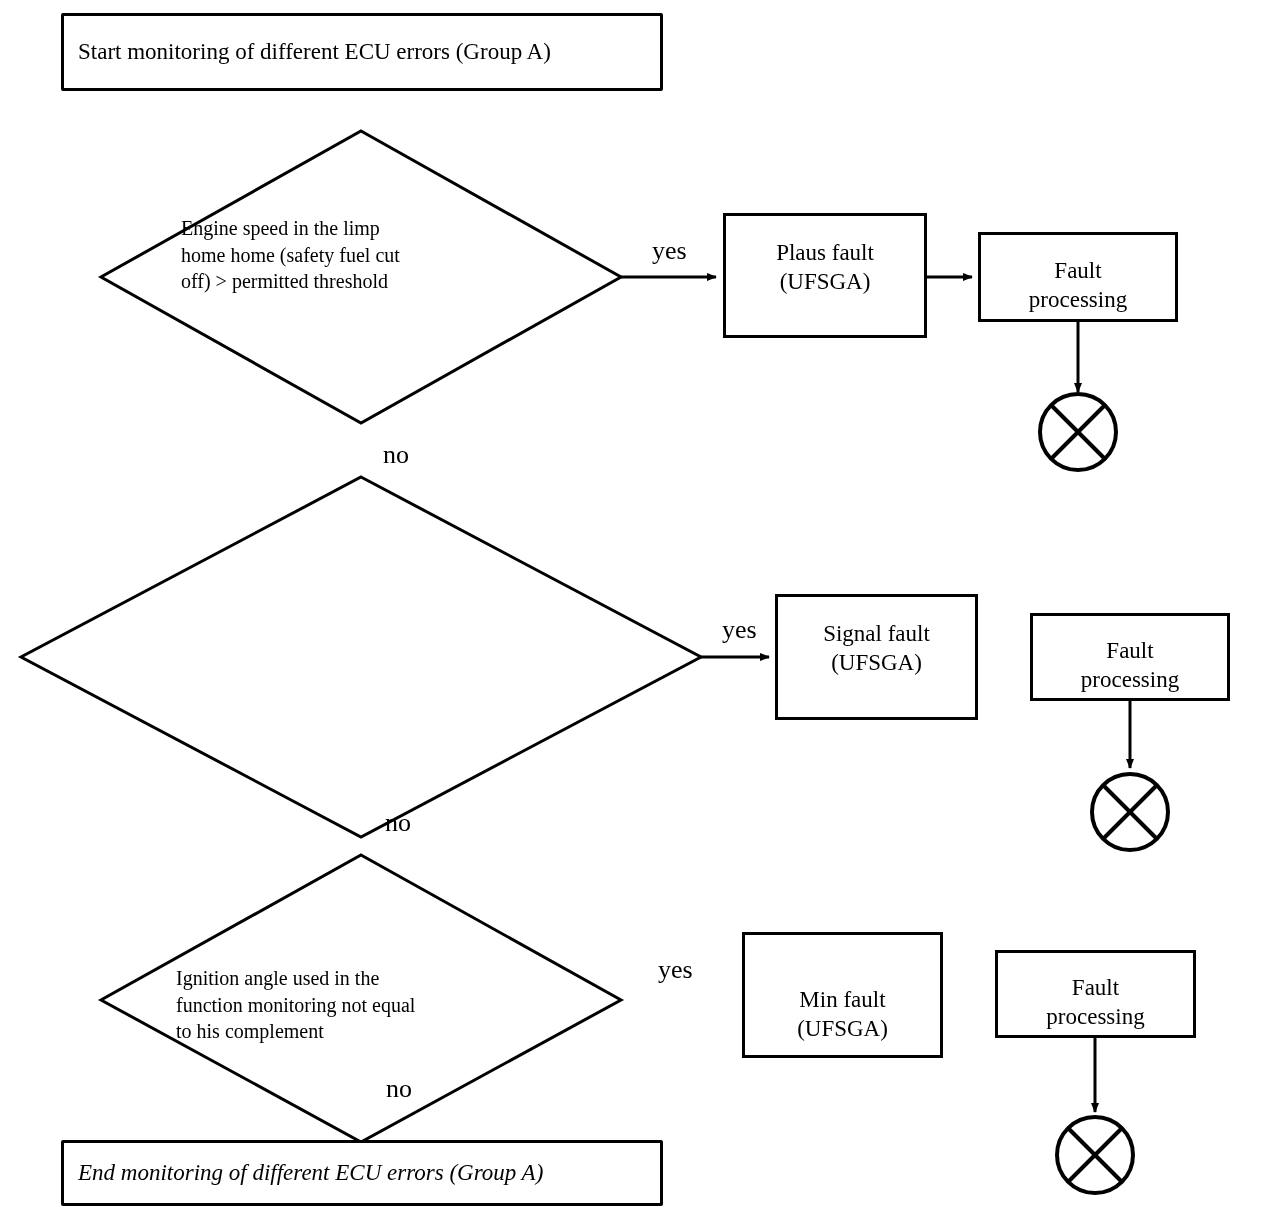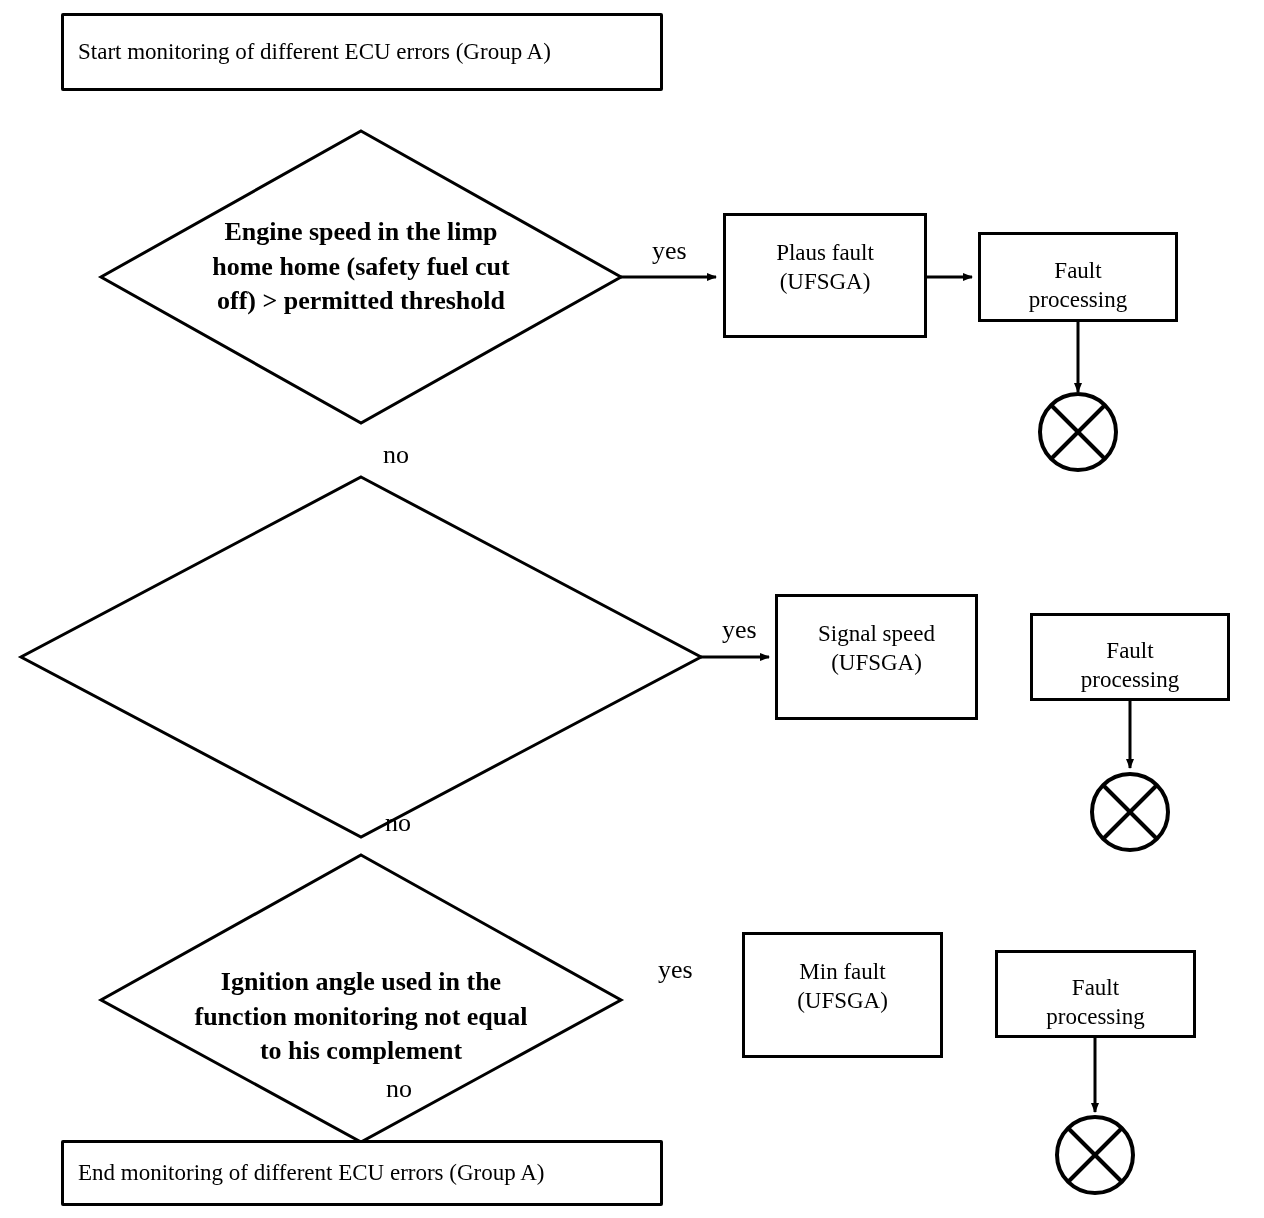--- a/index.html
+++ b/index.html
@@ -54,25 +54,24 @@
     align-items: flex-start;
     padding-top: 22px;
   }
   .process.mid {
     align-items: center;
     padding-top: 16px;
   }
   
   .decision-label {
     position: absolute;
-    text-align: center;
-    font-size: 26px;
+    text-align: left;
+    font-size: 20px;
     line-height: 1.33;
     white-space: pre-line;
-    font-weight: bold;
   }
   .edge-label {
     position: absolute;
     font-size: 26px;
     line-height: 1;
     background: transparent;
   }
 </style>
 </head>
 <body>
@@ -136,44 +135,44 @@
 (UFSGA)</span>
   </div>
 
   <div class="node process mid" style="left:978px; top:232px; width:200px; height:90px;">
     <span style="white-space:pre-line;">Fault
 processing</span>
   </div>
 
 
   <div class="node process" style="left:775px; top:594px; width:203px; height:126px;">
-    <span style="white-space:pre-line;">Signal speed
+    <span style="white-space:pre-line;">Signal fault
 (UFSGA)</span>
   </div>
 
   <div class="node process mid" style="left:1030px; top:613px; width:200px; height:88px;">
     <span style="white-space:pre-line;">Fault
 processing</span>
   </div>
 
   <div class="decision-label" style="left:176px; top:965px; width:370px;">Ignition angle used in the
 function monitoring not equal
 to his complement</div>
 
   <div class="node process" style="left:742px; top:932px; width:201px; height:126px;">
-    <span style="white-space:pre-line;">Min fault
+    <span style="white-space:pre-line;margin-top:28px;">Min fault
 (UFSGA)</span>
   </div>
 
   <div class="node process mid" style="left:995px; top:950px; width:201px; height:88px;">
     <span style="white-space:pre-line;">Fault
 processing</span>
   </div>
 
-  <div class="node terminator" style="left:61px; top:1140px; width:602px; height:66px;">
+  <div class="node terminator" style="left:61px; top:1140px; width:602px; height:66px;font-style:italic;">
     <span>End monitoring of different ECU errors (Group A)</span>
   </div>
 
   <div class="edge-label" style="left:652px; top:238px;">yes</div>
 
   <div class="edge-label" style="left:383px; top:442px;">no</div>
 
   <div class="edge-label" style="left:722px; top:617px;">yes</div>
 
   <div class="edge-label" style="left:385px; top:810px;">no</div>

